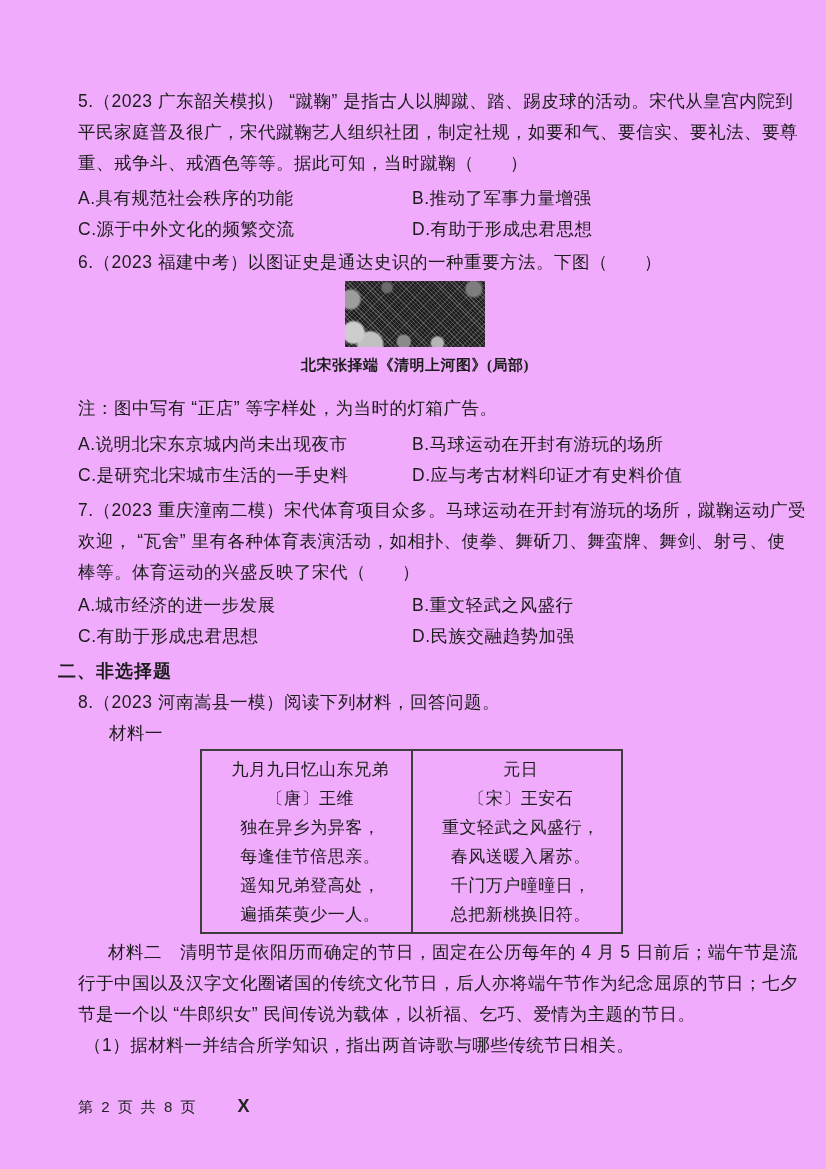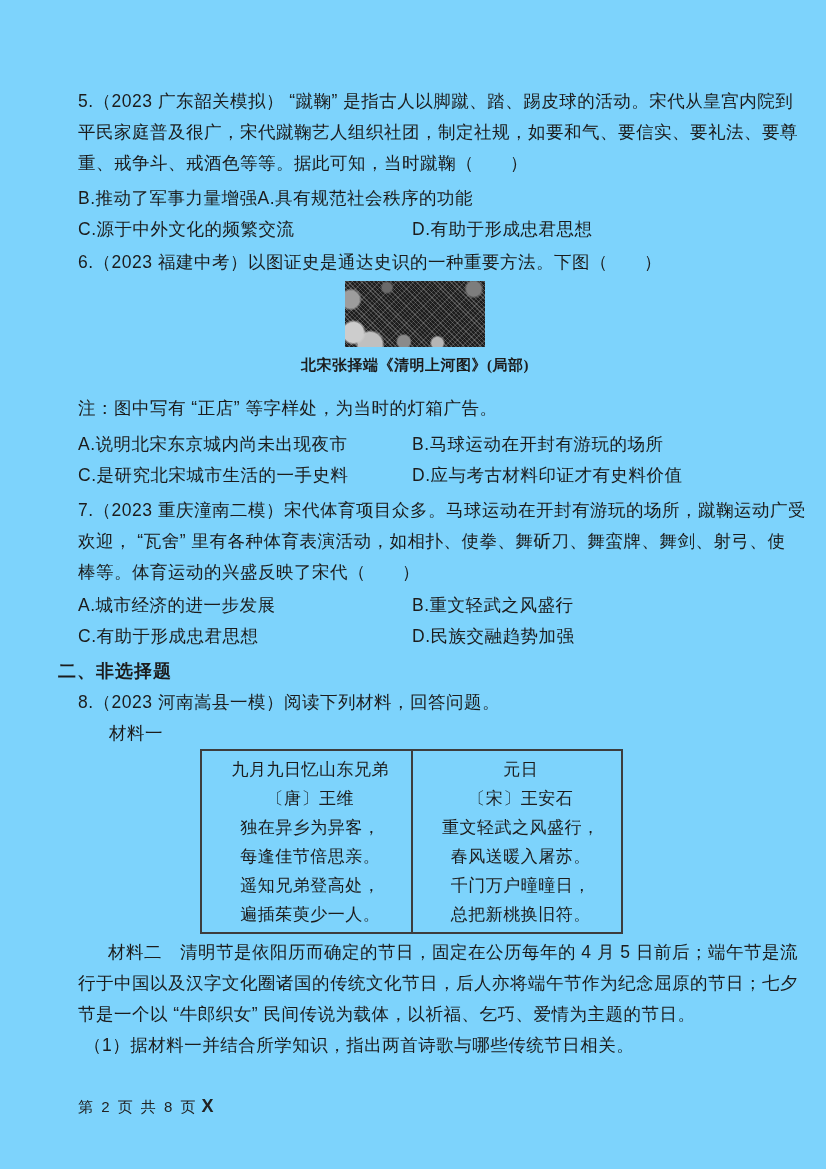--- a/index.html
+++ b/index.html
@@ -1,20 +1,20 @@
 <!DOCTYPE html>
 <html><head>
 <meta charset="utf-8">
 <style>
   * { margin:0; padding:0; box-sizing:border-box; }
   html,body { background:#ffffff; }
   .page {
     position:relative;
     width:826px; height:1169px;
-    background:#7dd3fc;
+    background:#f0abfc;
     overflow:hidden;
     font-family:"Liberation Sans","DejaVu Sans",sans-serif;
     color:#1c1c1c;
   }
   .content {
     position:absolute;
     left:78px; top:86px;
     width:700px;
   }
   .line {
@@ -74,37 +74,37 @@
   }
   .poem-line {
     font-size:17px; line-height:29px;
     letter-spacing:0.5px; white-space:nowrap;
   }
   .indent-first { text-indent:30px; }
   .indent-sub { text-indent:6px; }
   .footer {
     position:absolute; left:78px; top:1096px;
     display:flex; align-items:baseline;
-    font-size:15px; letter-spacing:2px; color:#222;
+    font-size:15px; letter-spacing:2px; color:#222;gap:36px;
   }
   .footer .brand { font-weight:700; font-size:18px; margin-left:4px; letter-spacing:0; }
 </style>
 </head>
 <body>
 
 <div class="page">
   <div class="content">
 
     <div>
       <div class="line">5.（2023 广东韶关模拟） “蹴鞠” 是指古人以脚蹴、踏、踢皮球的活动。宋代从皇宫内院到</div>
       <div class="line">平民家庭普及很广，宋代蹴鞠艺人组织社团，制定社规，如要和气、要信实、要礼法、要尊</div>
       <div class="line">重、戒争斗、戒酒色等等。据此可知，当时蹴鞠（　　）</div>
       <div class="opts-row mt4">
+        <span class="opt opt-left">A.具有规范社会秩序的功能</span>
         <span class="opt">B.推动了军事力量增强</span>
-        <span class="opt opt-left">A.具有规范社会秩序的功能</span>
       </div>
       <div class="opts-row">
         <span class="opt opt-left">C.源于中外文化的频繁交流</span>
         <span class="opt">D.有助于形成忠君思想</span>
       </div>
     </div>
 
     <div>
       <div class="line mt2">6.（2023 福建中考）以图证史是通达史识的一种重要方法。下图（　　）</div>
       <div class="figure-wrap">

